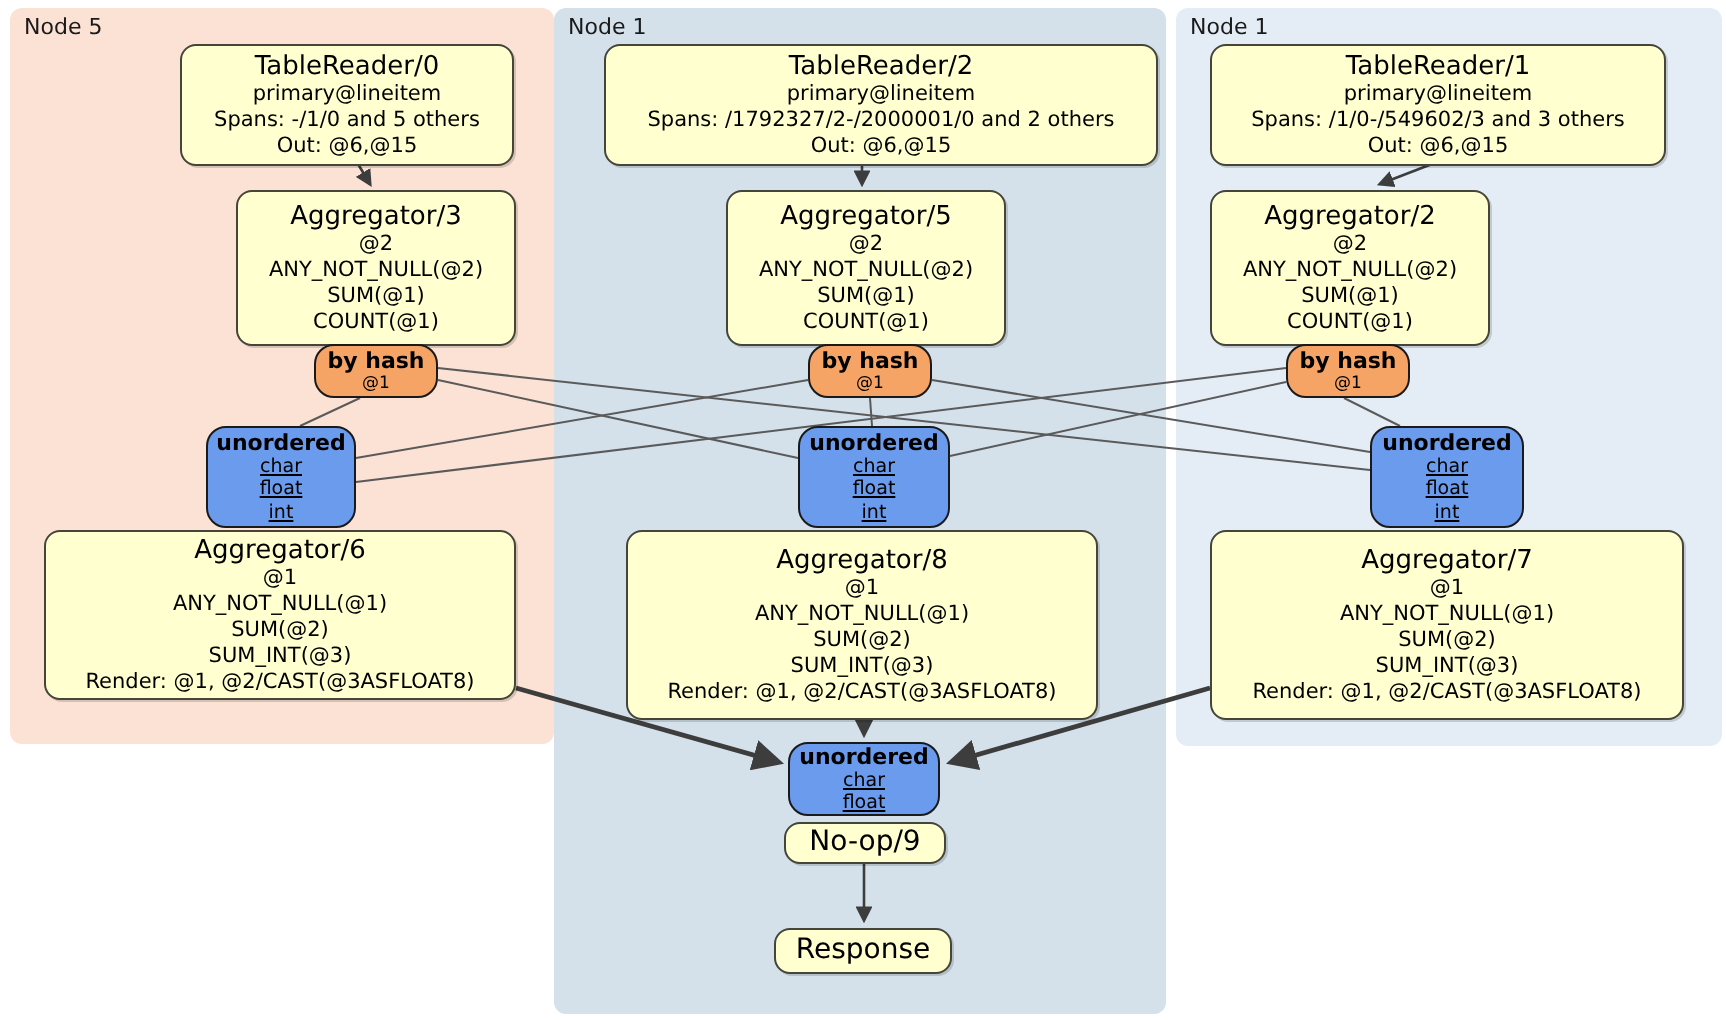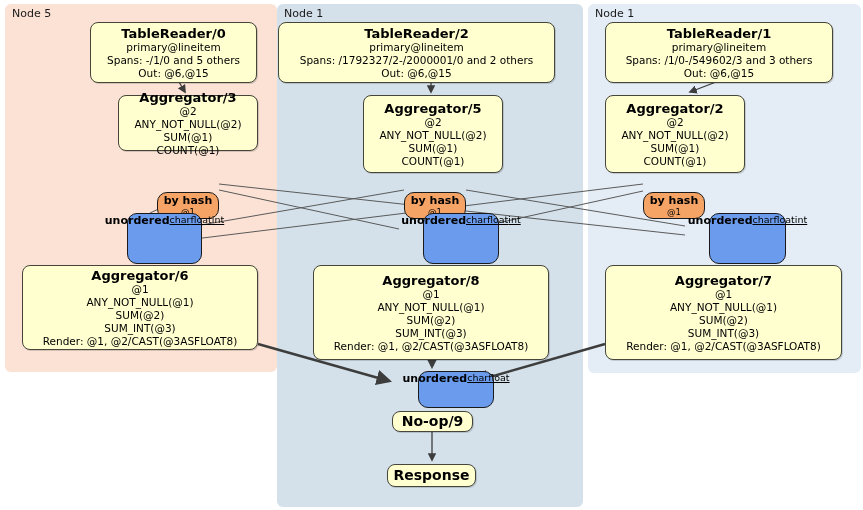--- a/index.html
+++ b/index.html
@@ -16,33 +16,33 @@
   .edges{position:absolute;left:0;top:0;z-index:2;pointer-events:none;}
   .stream{stroke:#5a5a5a;stroke-width:1;fill:none;}
   .flow{stroke:#3d3d3d;stroke-width:1.3;fill:none;}
   .thick{stroke:#3d3d3d;stroke-width:2.4;fill:none;}
   .proc{
     position:absolute;z-index:3;background:#ffffd0;border:1px solid #45453a;
     border-radius:8px;box-sizing:border-box;display:flex;flex-direction:column;
     align-items:center;justify-content:center;text-align:center;
     box-shadow:1px 1px 0 rgba(0,0,0,0.15);
   }
-  .proc .title{font-weight:bold;font-size:13px;line-height:15px;white-space:nowrap;}
+  .proc .title{font-weight:normal;font-size:13px;line-height:15px;white-space:nowrap;}
   .proc .line{font-size:10.5px;line-height:13px;white-space:nowrap;}
   .router{
     position:absolute;z-index:4;background:#f5a466;border:1px solid #1a1a1a;
     border-radius:10px;box-sizing:border-box;display:flex;flex-direction:column;
-    align-items:center;justify-content:center;text-align:center;margin-top:20px;
+    align-items:center;justify-content:center;text-align:center;
   }
   .router .title{font-weight:bold;font-size:11px;line-height:12px;white-space:nowrap;}
   .router .sub{font-size:8.5px;line-height:10px;white-space:nowrap;}
   .sync{
     position:absolute;z-index:4;background:#6a9bed;border:1px solid #1a1a1a;
-    border-radius:10px;box-sizing:border-box;display:flex;flex-direction:row;
-    align-items:flex-start;justify-content:center;text-align:center;margin-left:24px;
+    border-radius:10px;box-sizing:border-box;display:flex;flex-direction:column;
+    align-items:center;justify-content:center;text-align:center;
   }
   .sync .title{font-weight:bold;font-size:11px;line-height:13px;white-space:nowrap;}
   .sync .line{font-size:9.5px;line-height:11.5px;white-space:nowrap;text-decoration:underline;}
   .term .title{font-size:14px;}
 </style>
 </head>
 <body>
 
 <div class="canvas">
 
@@ -83,21 +83,21 @@
 
     <line class="flow" x1="432" y1="432" x2="432" y2="460" marker-end="url(#arrow)"></line>
   </svg>
 
   <div class="proc" style="left:90px;top:22px;width:167px;height:61px">
     <div class="title">TableReader/0</div>
     <div class="line">primary@lineitem</div>
     <div class="line">Spans: -/1/0 and 5 others</div>
     <div class="line">Out: @6,@15</div>
   </div>
-  <div class="proc" style="left:118px;top:95px;width:140px;height:56px">
+  <div class="proc" style="left:118px;top:95px;width:140px;height:78px">
     <div class="title">Aggregator/3</div>
     <div class="line">@2</div>
     <div class="line">ANY_NOT_NULL(@2)</div>
     <div class="line">SUM(@1)</div>
     <div class="line">COUNT(@1)</div>
   </div>
   <div class="router" style="left:157px;top:172px;width:62px;height:27px">
     <div class="title">by hash</div>
     <div class="sub">@1</div>
   </div>
@@ -109,21 +109,21 @@
   </div>
   <div class="proc" style="left:22px;top:265px;width:236px;height:85px">
     <div class="title">Aggregator/6</div>
     <div class="line">@1</div>
     <div class="line">ANY_NOT_NULL(@1)</div>
     <div class="line">SUM(@2)</div>
     <div class="line">SUM_INT(@3)</div>
     <div class="line">Render: @1, @2/CAST(@3ASFLOAT8)</div>
   </div>
 
-  <div class="proc" style="left:278px;top:22px;width:277px;height:61px">
+  <div class="proc" style="left:302px;top:22px;width:277px;height:61px">
     <div class="title">TableReader/2</div>
     <div class="line">primary@lineitem</div>
     <div class="line">Spans: /1792327/2-/2000001/0 and 2 others</div>
     <div class="line">Out: @6,@15</div>
   </div>
   <div class="proc" style="left:363px;top:95px;width:140px;height:78px">
     <div class="title">Aggregator/5</div>
     <div class="line">@2</div>
     <div class="line">ANY_NOT_NULL(@2)</div>
     <div class="line">SUM(@1)</div>

